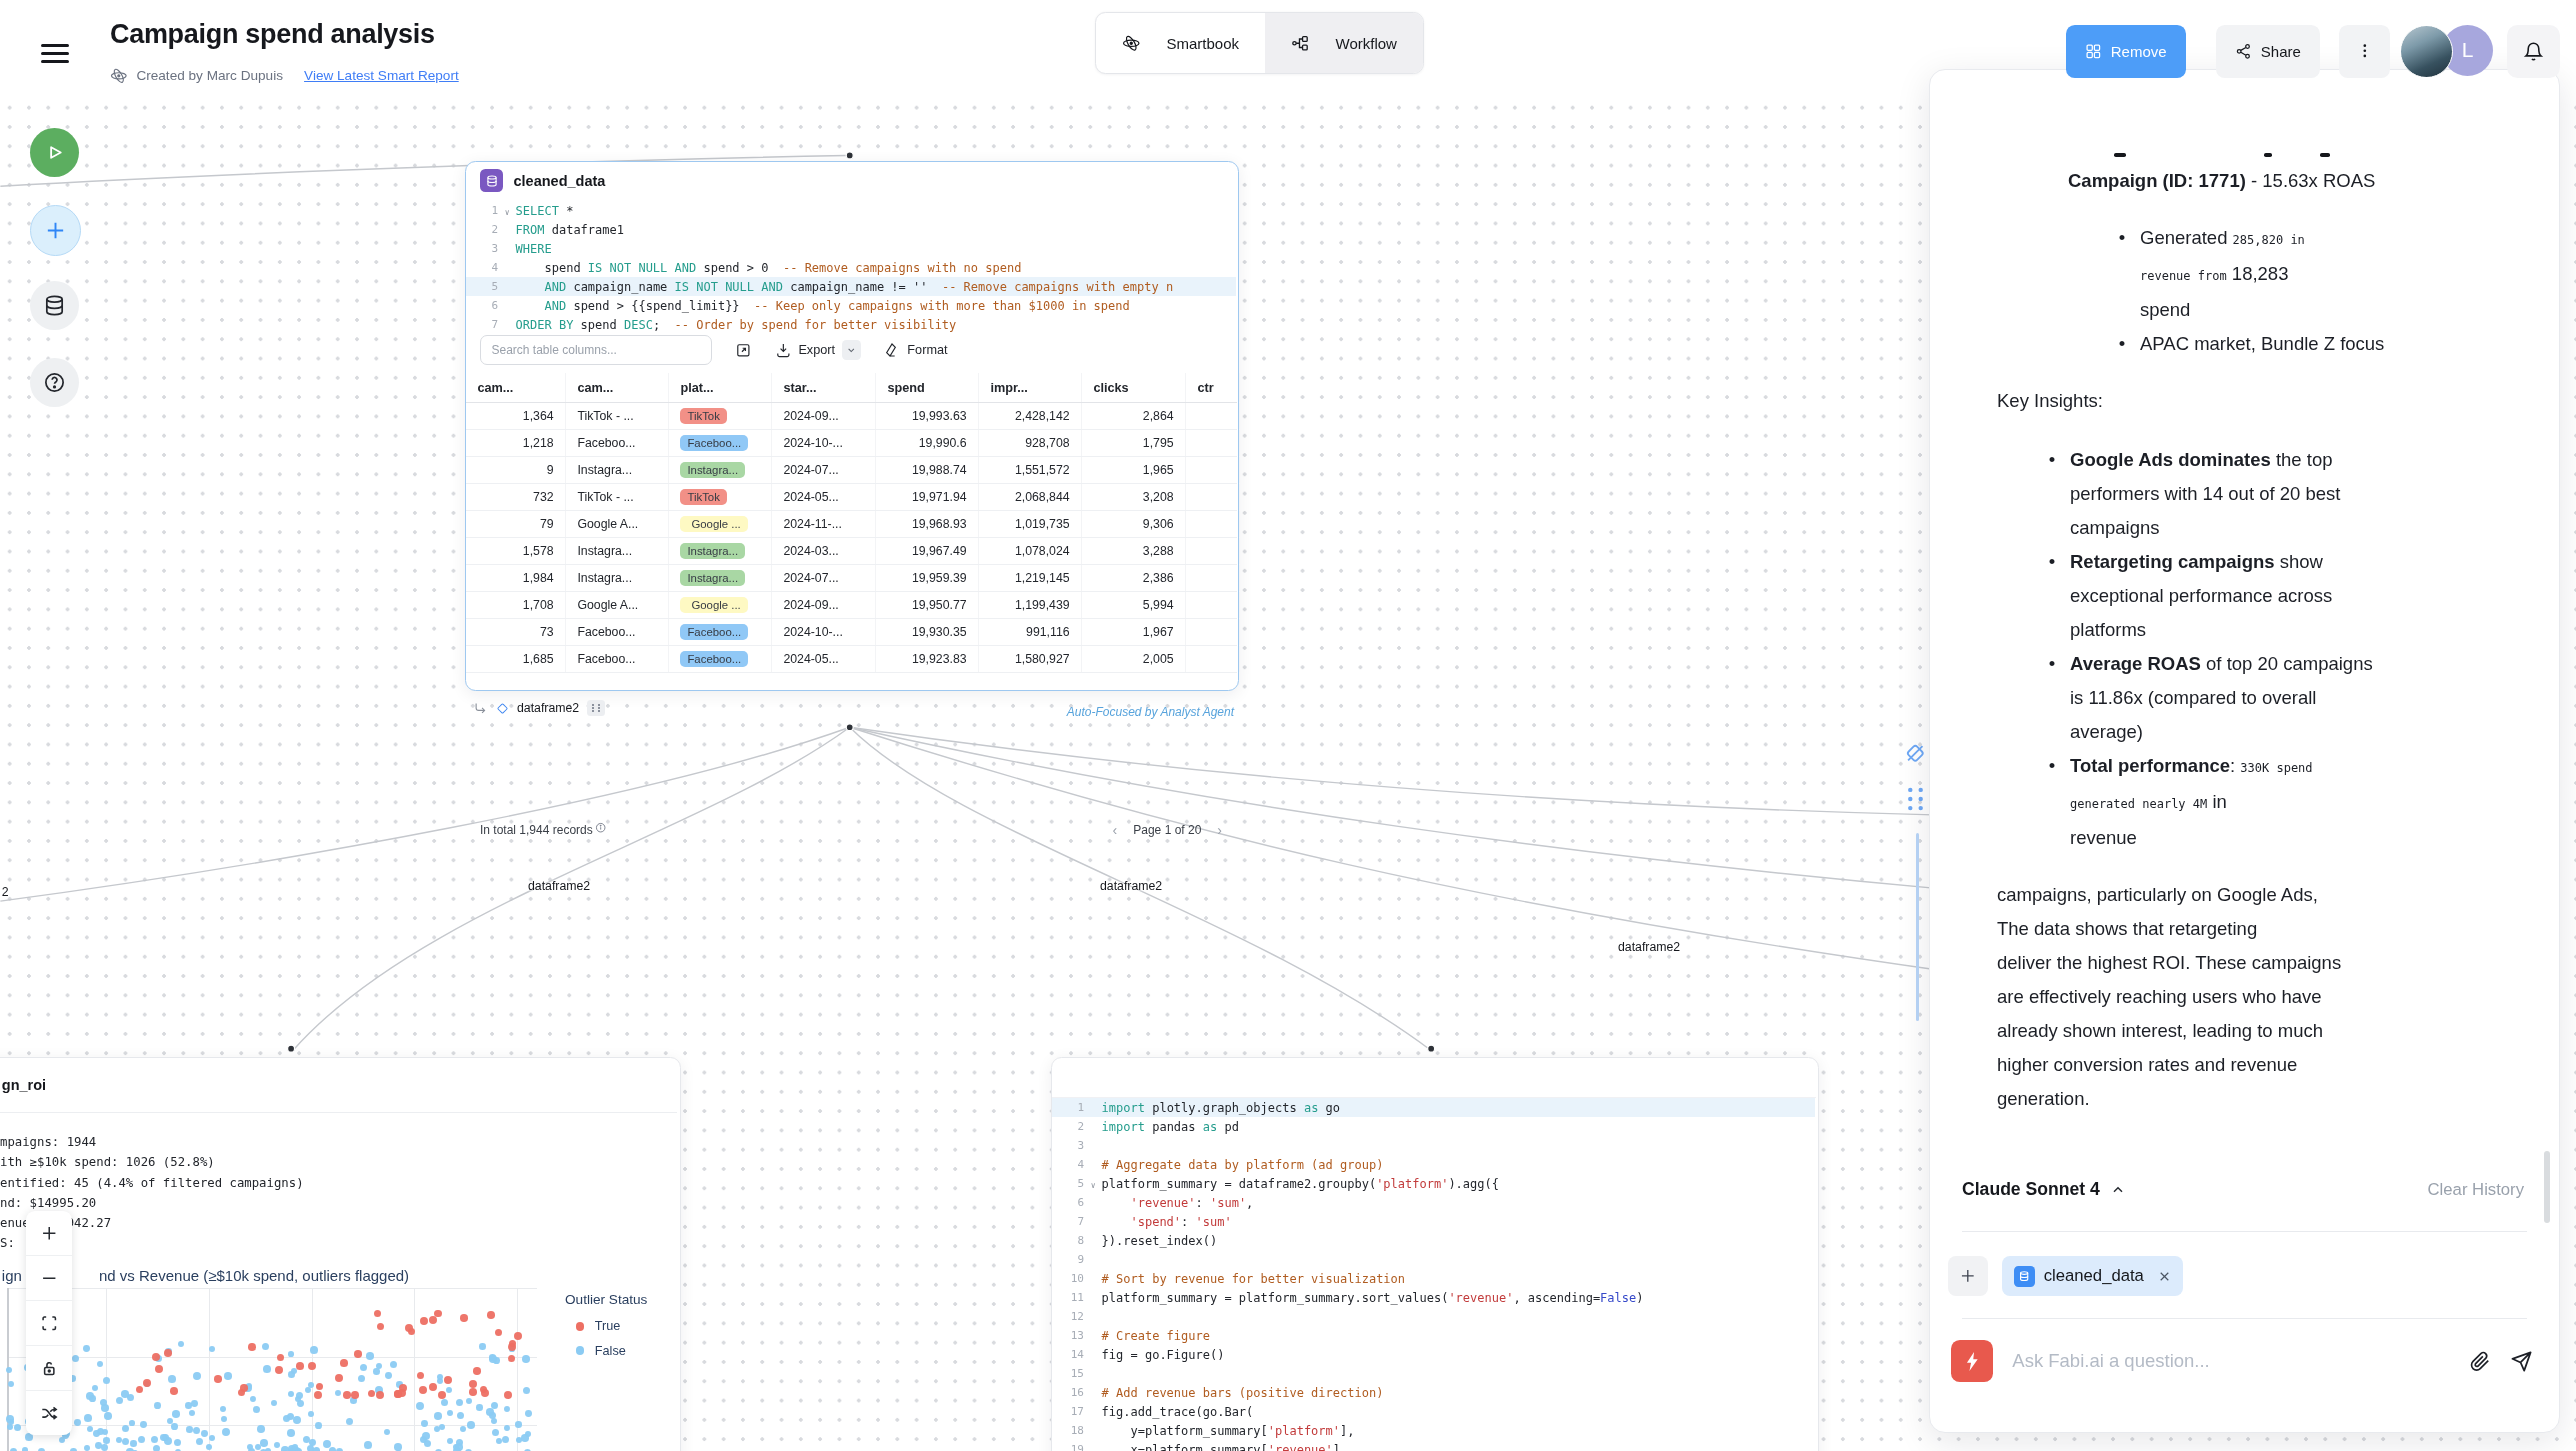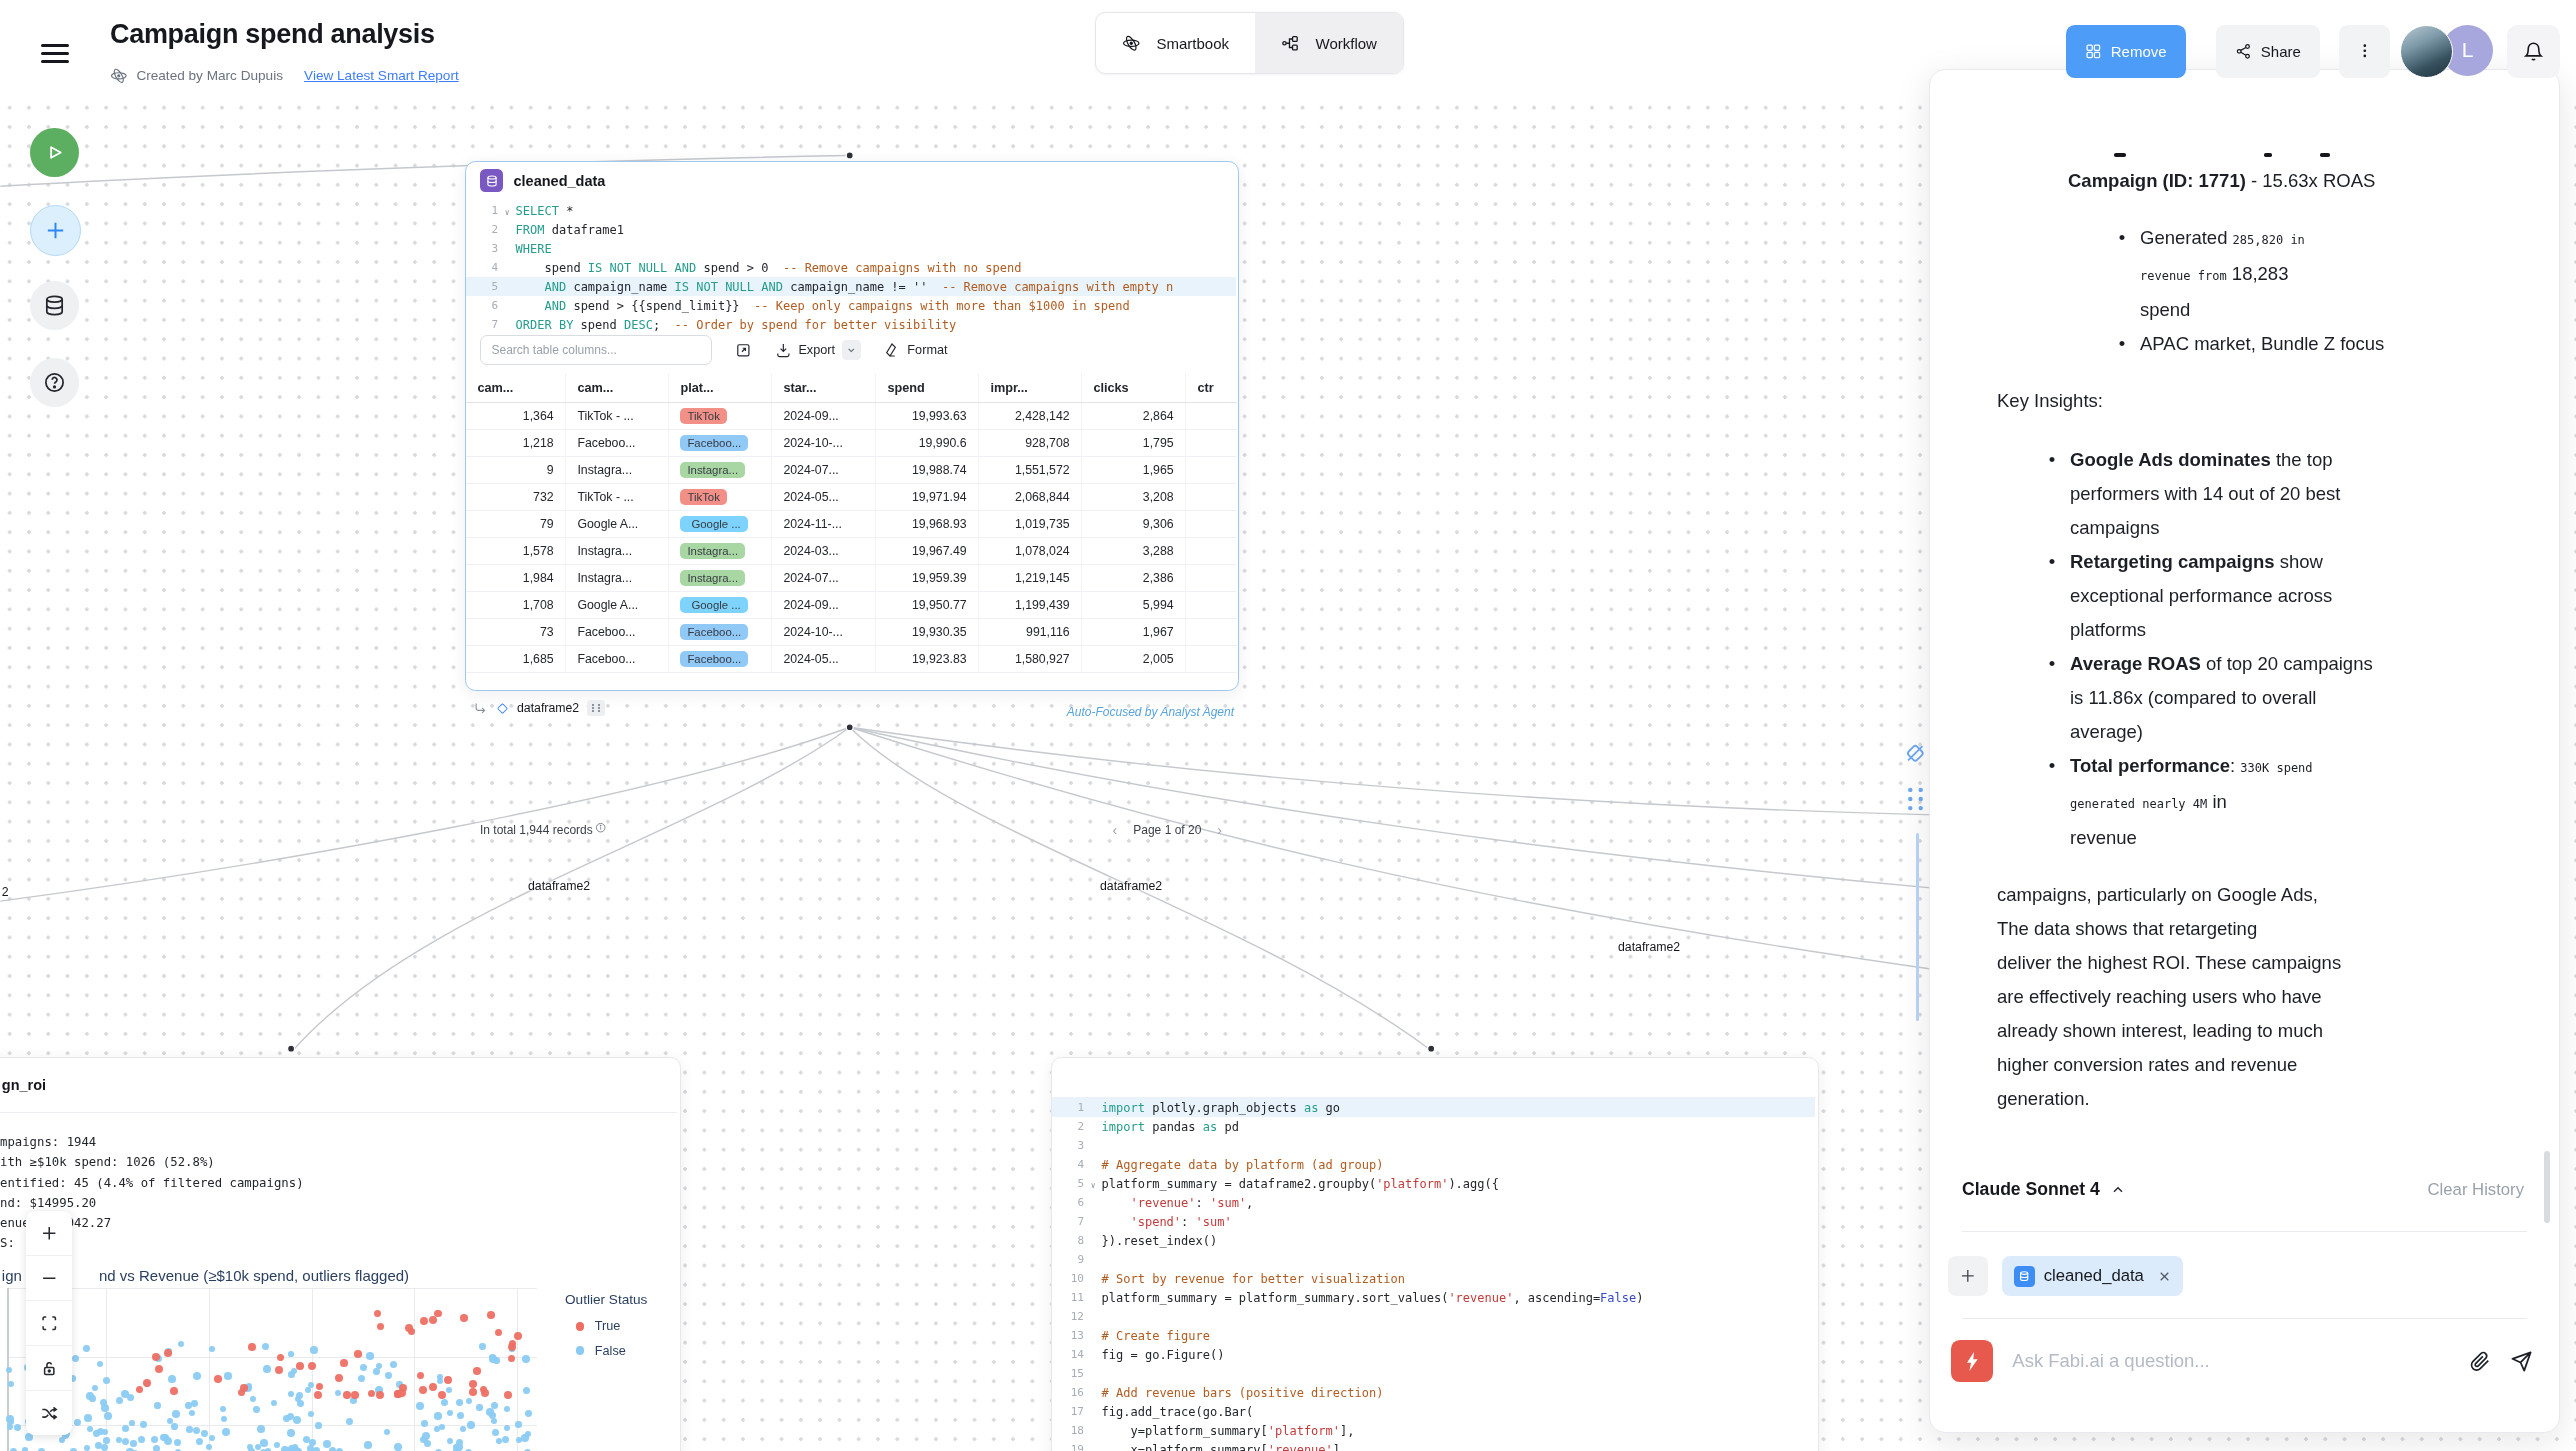--- a/index.html
+++ b/index.html
@@ -13,21 +13,21 @@
 
   
   .topbar{position:absolute;left:0;top:0;width:100%;height:98px;z-index:40;}
   .hamburger{position:absolute;left:41px;top:39px;width:28px;height:24.6px;cursor:pointer;}
   .hamburger i{display:block;height:3.1px;background:#15171c;border-radius:1.8px;margin:4.8px 0;}
   .page-title{position:absolute;left:110px;top:19.3px;font-size:27px;font-weight:600;letter-spacing:-0.3px;}
   .subrow{position:absolute;left:110px;top:67px;display:flex;align-items:center;gap:8.8px;font-size:13.6px;color:#6b7280;}
   .subrow a{color:#3f7df6;text-decoration:underline;margin-left:12.3px;cursor:pointer;}
   .seg-wrap{position:absolute;left:1095px;top:12.3px;height:60px;display:flex;border:1.3px solid #e4e6ea;
             border-radius:10.5px;background:#fff;overflow:hidden;box-shadow:0 0.9px 2.6px rgba(20,25,35,.05);}
-  .seg{display:flex;align-items:center;gap:16px;padding:0 26px;font-size:15px;font-weight:500;cursor:pointer;}
+  .seg{display:flex;align-items:center;gap:26px;padding:0 26px;font-size:15px;font-weight:500;cursor:pointer;}
   .seg.active{background:#efeff2;}
   .btn{display:flex;align-items:center;gap:8.8px;border-radius:8.8px;font-size:15px;font-weight:500;cursor:pointer;}
   .btn-publish{position:absolute;left:2066px;top:24.6px;height:53px;padding:0 19.3px;background:#4d9df8;color:#fff;}
   .btn-share{position:absolute;left:2216px;top:24.6px;height:53px;padding:0 19.3px;background:#f2f3f5;color:#15171c;}
   .btn-kebab{position:absolute;left:2339px;top:24.6px;height:53px;width:51px;justify-content:center;background:#f2f3f5;}
   .avatar{position:absolute;width:51px;height:51px;border-radius:50%;top:24.6px;}
   .avatar-l{left:2442px;background:#a7a7dd;color:#fff;display:flex;align-items:center;justify-content:center;
             font-size:21px;z-index:1;}
   .avatar-photo{left:2400px;z-index:2;border:1.8px solid #fff;
       background:linear-gradient(155deg,#b9c9d2 0%,#7d9aa9 35%,#37515f 70%,#20313c 100%);}
@@ -69,21 +69,21 @@
 
   
   .grid-table{position:absolute;font-size:12.3px;color:#23262c;}
   .trow{display:grid;grid-template-columns:100px 103px 103px 104px 103px 103px 104px 54px;height:26px;
         border-bottom:0.9px solid #eef0f3;align-items:center;}
   .trow.thead{height:29px;font-size:12.7px;font-weight:600;border-bottom:1.3px solid #e2e4e8;}
   .tc{padding:0 11.4px;overflow:hidden;white-space:nowrap;border-right:0.9px solid #f3f4f6;height:100%;
       display:flex;align-items:center;}
   .tc.num{justify-content:flex-end;}
   .badge{padding:1.8px 7px;border-radius:5px;font-size:11.4px;color:#363b44;}
-  .bdg-red{background:#f29087;} .bdg-blue{background:#90c8f6;} .bdg-green{background:#a9d7a4;} .bdg-yellow{background:#7dd3fc;padding-left:11px;}
+  .bdg-red{background:#f29087;} .bdg-blue{background:#90c8f6;} .bdg-green{background:#a9d7a4;} .bdg-yellow{background:#fef9c3;padding-left:11px;}
   .sql-footer{position:absolute;display:flex;align-items:center;font-size:12px;color:#3a3f47;}
   .pager{display:flex;align-items:center;gap:16px;color:#3a3f47;}
   .pager .pg-ch{color:#9aa1ab;font-size:14px;cursor:pointer;}
 
   .under-node{position:absolute;display:flex;align-items:center;gap:8px;font-size:12.3px;z-index:4;}
   .mini-badge{width:17.6px;height:16px;background:#eceef1;border-radius:3.5px;display:flex;align-items:center;
               justify-content:center;gap:1.8px;}
   .mini-badge i{width:2.2px;height:2.2px;border-radius:50%;background:#6b7280;display:block;margin:0.9px;}
   .autofocus{position:absolute;font-style:italic;font-size:12px;color:#57a3dc;z-index:4;}
 

